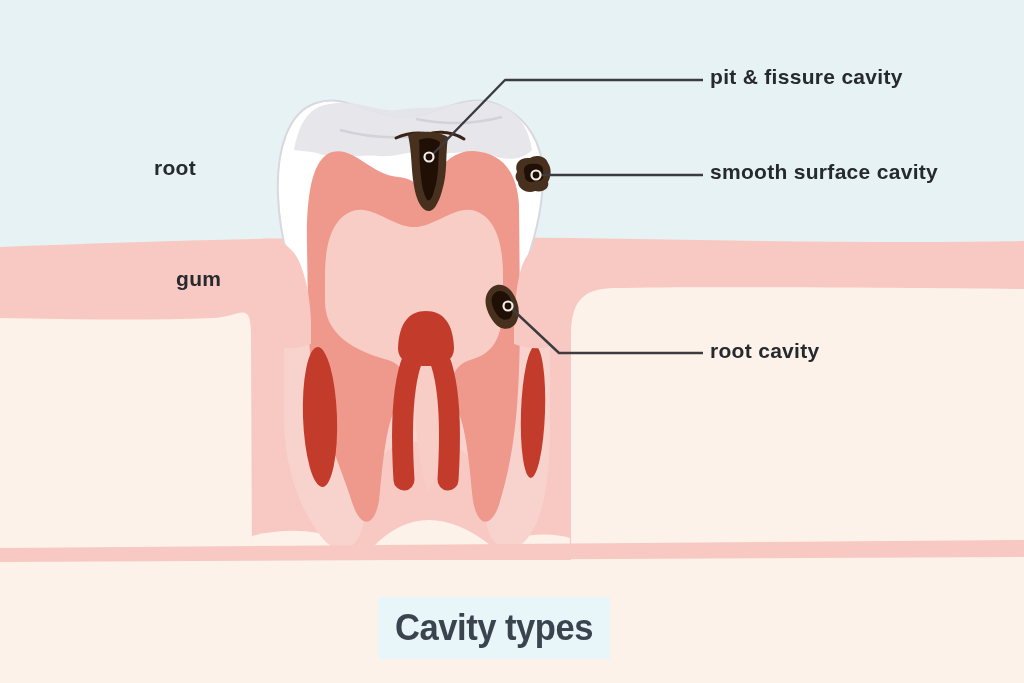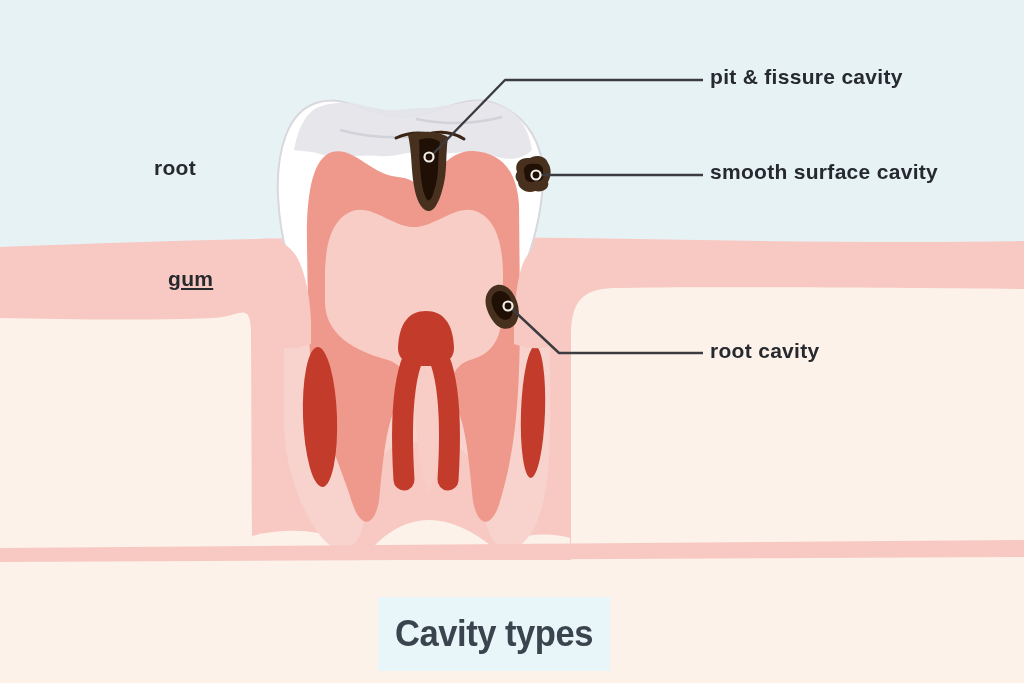--- a/index.html
+++ b/index.html
@@ -15,21 +15,21 @@
     position:absolute;
     font-weight:700;
     font-size:21px;
     letter-spacing:.3px;
     color:var(--label_text,#26292e);
     white-space:nowrap;
   }
   .title-box{
     position:absolute;
     left:378px;top:597px;
-    width:232px;height:74px;
+    width:232px;height:62px;
     background:var(--title_bg,#e9f6f9);
     display:flex;align-items:center;justify-content:center;
   }
   .title-text{
     font-weight:700;
     font-size:36px;
     letter-spacing:-0.5px;
     color:var(--title_text,#3a444e);
     transform:scaleX(.96);
     white-space:nowrap;
@@ -123,21 +123,21 @@
     <polyline points="703,80 505,80 432,155" fill="none" stroke="var(--leader)" stroke-width="2.4" stroke-linejoin="round"></polyline>
     <polyline points="703,175 540,175" fill="none" stroke="var(--leader)" stroke-width="2.4"></polyline>
     <polyline points="703,353 559,353 511,308" fill="none" stroke="var(--leader)" stroke-width="2.4" stroke-linejoin="round"></polyline>
 
     <circle cx="429" cy="157" r="4.5" fill="var(--cavity_inner)" stroke="var(--ring)" stroke-width="2.2"></circle>
     <circle cx="536" cy="175" r="4.5" fill="var(--cavity_inner)" stroke="var(--ring)" stroke-width="2.2"></circle>
     <circle cx="508" cy="306" r="4.5" fill="var(--cavity_inner)" stroke="var(--ring)" stroke-width="2.2"></circle>
   </svg>
 
   <div class="anat-label" style="left:154px;top:156px;">root</div>
-  <div class="anat-label" style="left:168px;top:267px;text-decoration:underline;">gum</div>
+  <div class="anat-label" style="left:176px;top:267px;">gum</div>
 
   <div class="anat-label" style="left:710px;top:65px;">pit &amp; fissure cavity</div>
   <div class="anat-label" style="left:710px;top:339px;">root cavity</div>
   <div class="anat-label" style="left:710px;top:160px;">smooth surface cavity</div>
 
   <div class="title-box">
     <span class="title-text">Cavity types</span>
   </div>
 </div>
 

